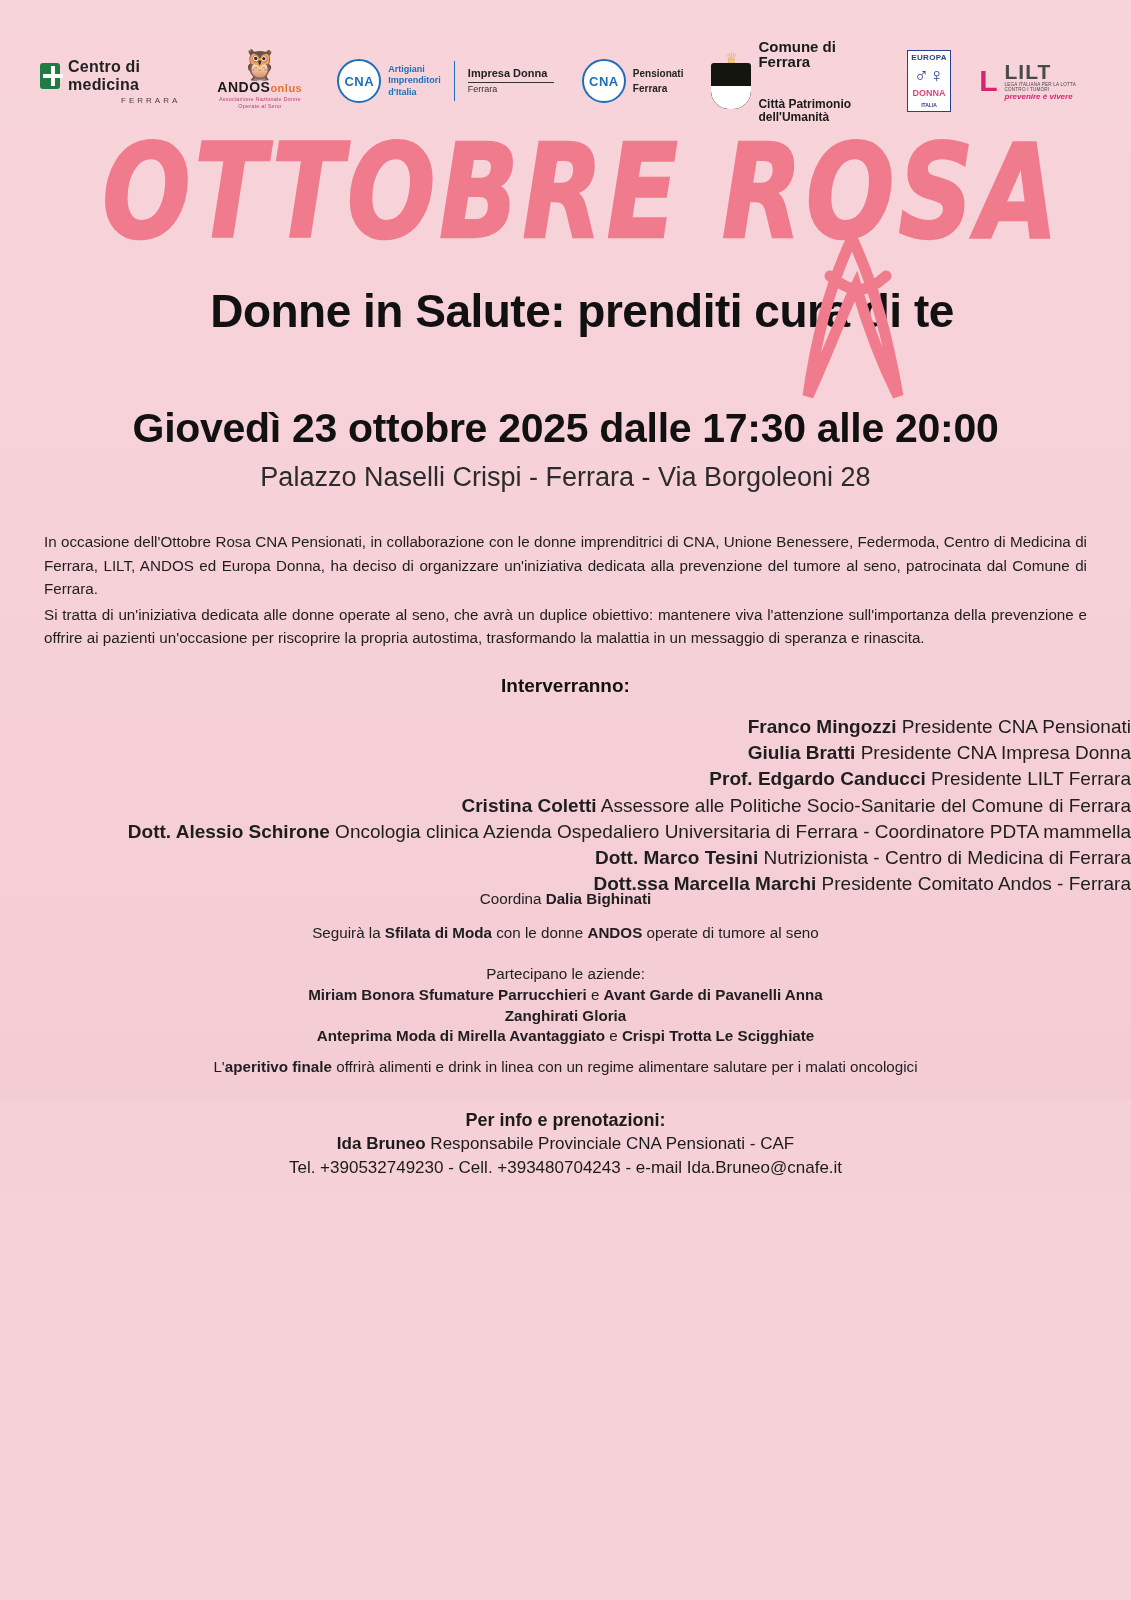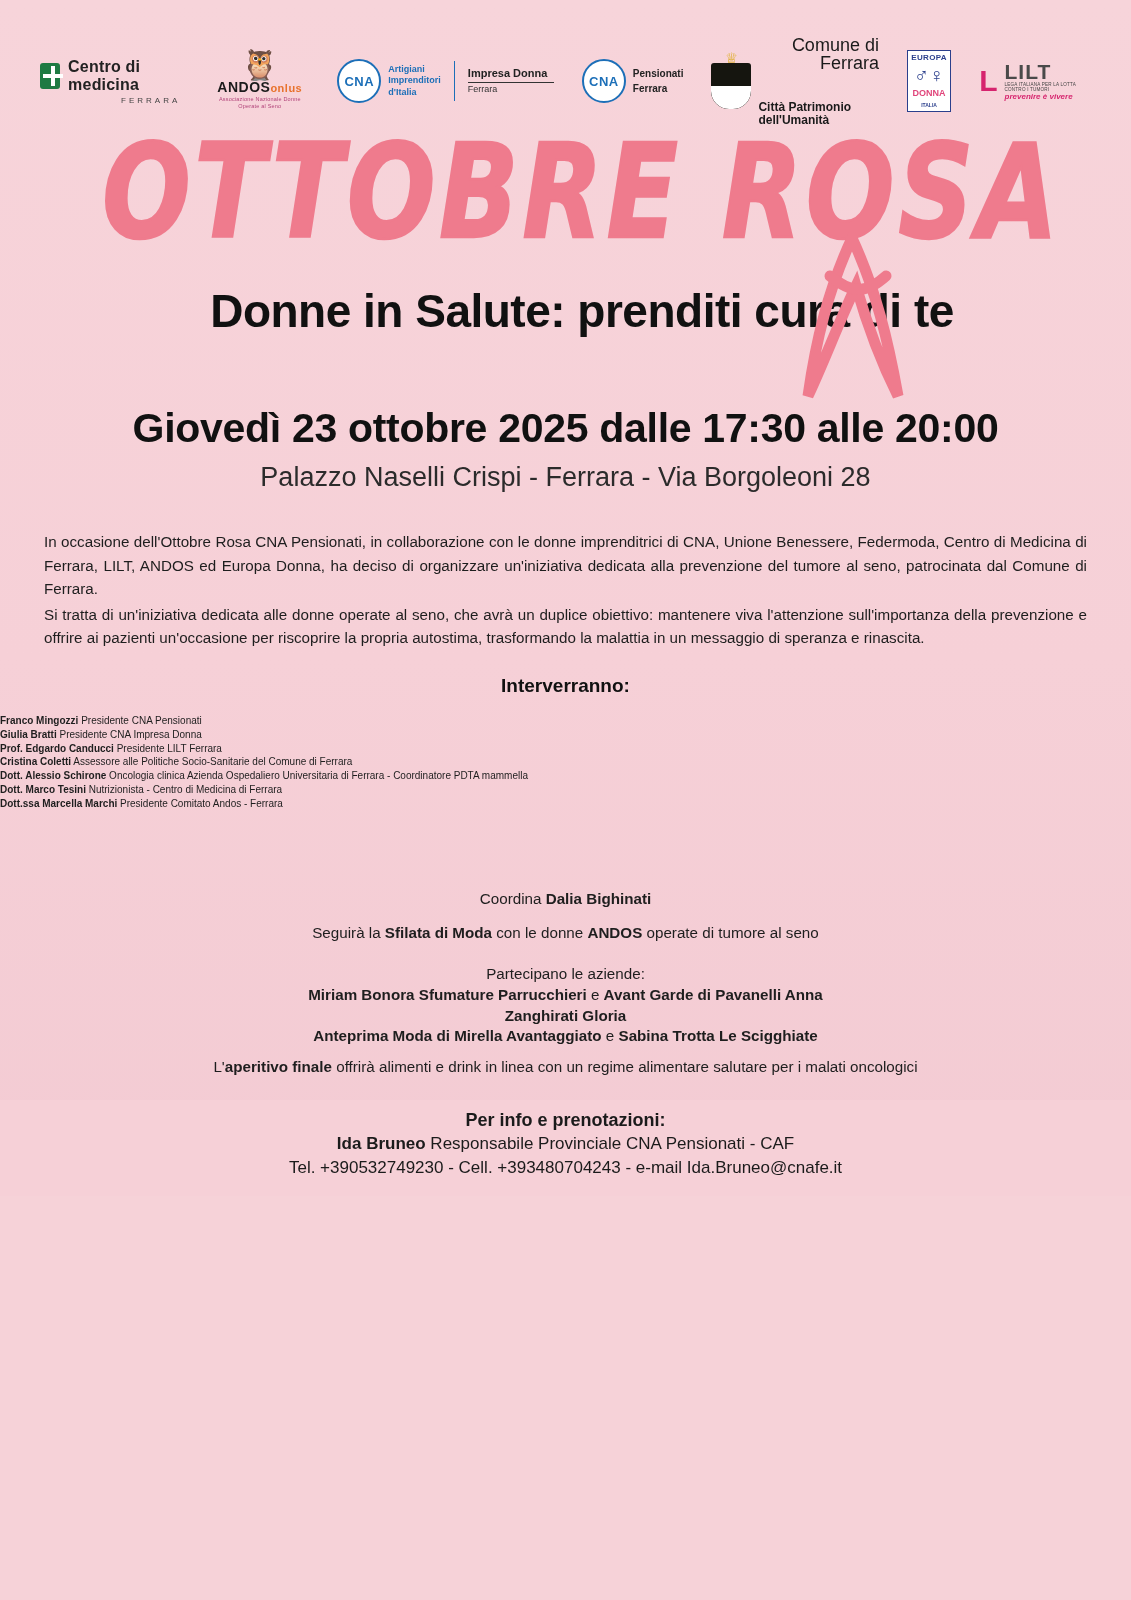--- a/index.html
+++ b/index.html
@@ -73,21 +73,21 @@
   
   .comune-shield {
     width: 40px; height: 46px; background: #15150f; border-radius: 3px 3px 18px 18px;
     position: relative; overflow: hidden;
   }
   .comune-shield:after {
     content:""; position:absolute; left:0; bottom:0; width:100%; height:50%;
     background:#fff; border-radius: 0 0 18px 18px;
   }
   .crown { font-size: 14px; color: #d8a400; line-height: 10px; text-align:center; }
-  .comune-n { font-size: 18px; font-weight: 400; color: #1a1a1a; text-align: right; }
+  .comune-n { font-size: 15px; font-weight: 700; color: #1a1a1a; }
   .comune-s { font-size: 12px; font-weight: 700; color: #1a1a1a; margin-top: 28px; }
 
   
   .europa {
     width: 56px; height: 62px; border: 1.5px solid #2b3f8c; background: #fff;
     display: flex; flex-direction: column; align-items: center; justify-content: space-between;
     padding: 2px 0 3px;
   }
   .eu-top { font-size: 8px; font-weight: 800; color: #2b3f8c; letter-spacing: .3px; }
   .eu-fig { font-size: 20px; color: #2b3f8c; line-height: 18px; }
@@ -142,22 +142,22 @@
     position: absolute; top: 530px; left: 44px; right: 44px;
     font-size: 15.2px; line-height: 1.55; color: #1e1e1e; text-align: justify;
   }
   .body-text p + p { margin-top: 2px; }
 
   .interverranno {
     position: absolute; top: 675px; left: 0; right: 0; text-align: center;
     font-size: 19px; font-weight: 700; color: #111;
   }
   .speakers {
-    position: absolute; top: 714px; left: 0; right: 0; text-align: left;
-    font-size: 10px; line-height: 1.38; color: #1e1e1e;
+    position: absolute; top: 714px; left: 0; right: 0; text-align: right;
+    font-size: 19px; line-height: 1.38; color: #1e1e1e;
   }
   .speakers b { font-weight: 700; }
   .coord {
     position: absolute; top: 890px; left: 0; right: 0; text-align: center;
     font-size: 15.2px; color: #1e1e1e;
   }
   .sfilata {
     position: absolute; top: 924px; left: 0; right: 0; text-align: center;
     font-size: 15.2px; color: #1e1e1e;
   }
@@ -304,21 +304,21 @@
   </div>
 
   <div class="sfilata">
     <span>Seguirà la </span><b>Sfilata di Moda</b><span> con le donne </span><b>ANDOS</b><span> operate di tumore al seno</span>
   </div>
 
   <div class="aziende-t">Partecipano le aziende:</div>
   <div class="aziende">
     <div><span>Miriam Bonora Sfumature Parrucchieri</span><span class="reg"> e </span><span>Avant Garde di Pavanelli Anna</span></div>
     <div><span>Zanghirati Gloria</span></div>
-    <div><span>Anteprima Moda di Mirella Avantaggiato</span><span class="reg"> e </span><span>Sabina Trotta Le Scigghiate</span></div>
+    <div><span>Anteprima Moda di Mirella Avantaggiato</span><span class="reg"> e </span><span>Crispi Trotta Le Scigghiate</span></div>
   </div>
 
   <div class="aperitivo">
     <span>L'</span><b>aperitivo finale</b><span> offrirà alimenti e drink in linea con un regime alimentare salutare per i malati oncologici</span>
   </div>
 
   <div class="photo-band">
     <svg class="people" viewBox="0 0 1131 390" preserveAspectRatio="none">
 
       <rect x="0" y="0" width="1131" height="390" fill="#f6d0d7"></rect>

